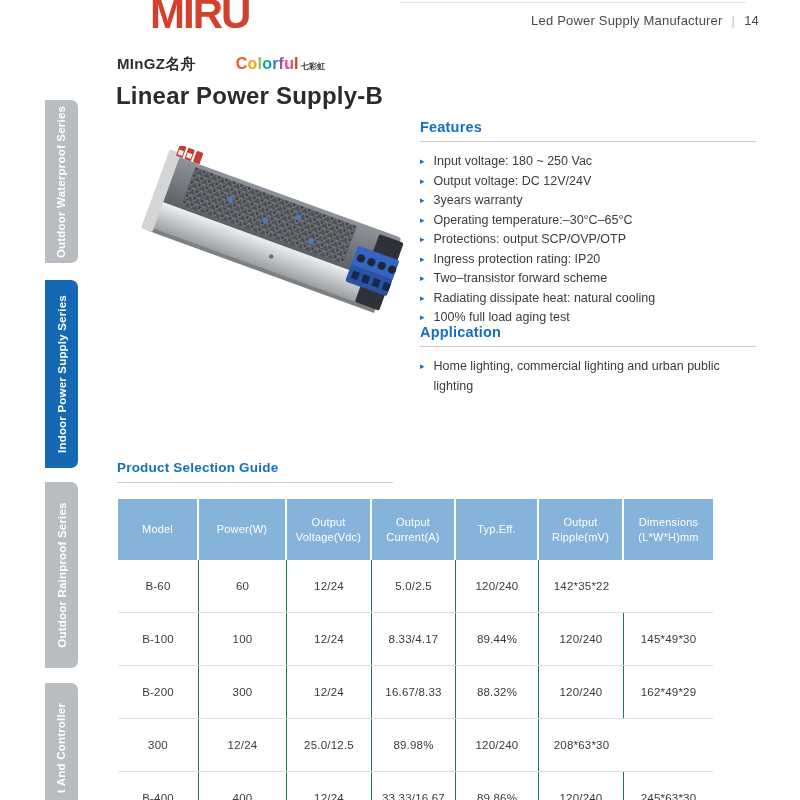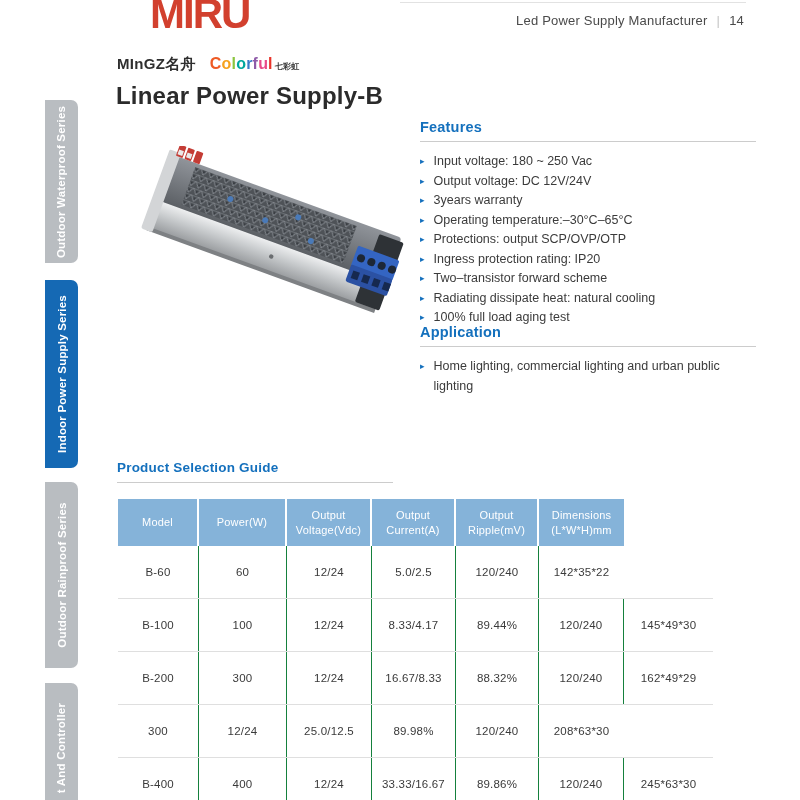--- a/index.html
+++ b/index.html
@@ -2,29 +2,29 @@
 <html><head>
 <meta charset="utf-8">
 <style>
   html,body{margin:0;padding:0;}
   body{
     width:800px;height:800px;position:relative;overflow:hidden;
     background:#ffffff;font-family:"Liberation Sans",sans-serif;
   }
   
   .top-rule{position:absolute;left:400px;top:2px;width:346px;height:1px;background:#e2e2e2;}
-  .top-header{position:absolute;left:348px;top:13px;width:396px;text-align:right;
+  .top-header{position:absolute;left:363px;top:13px;width:396px;text-align:right;
     font-size:13px;color:#4a4a4a;letter-spacing:.2px;}
   .top-header .sep{color:#c4c4c4;margin:0 9px;}
   
   .logo{position:absolute;left:150px;top:-10px;font-size:42px;font-weight:900;
     color:#d2402e;letter-spacing:-2px;}
   .brand-row{position:absolute;left:117px;top:55px;display:flex;align-items:baseline;gap:14px;}
   .brand-name{font-size:15px;font-weight:800;color:#2f2f2f;letter-spacing:.3px;}
-  .colorful{font-size:16px;font-weight:800;letter-spacing:.2px;}
+  .colorful{font-size:16px;font-weight:800;letter-spacing:.2px;margin-left:26px;}
   .colorful-suffix{font-size:8px;font-weight:700;color:#333;margin-left:2px;}
   .page-title{position:absolute;left:116px;top:82px;font-size:24px;font-weight:800;
     color:#2b2b2b;letter-spacing:.2px;}
   
   .side-tab{position:absolute;left:45px;width:33px;background:#b9bdc1;
     border-radius:0 7px 7px 0;display:flex;align-items:center;justify-content:center;
     cursor:pointer;}
   .side-tab.active{background:#1569b4;}
   .side-tab-label{transform:rotate(-90deg);white-space:nowrap;color:#ffffff;
     font-size:11.5px;font-weight:700;letter-spacing:.2px;}
@@ -36,21 +36,21 @@
   .info-rule{height:1px;background:#cccccc;margin-top:6px;}
   .bullet-list{list-style:none;margin:10px 0 0 0;padding:0;}
   .bullet-list li{display:flex;align-items:flex-start;font-size:12.5px;color:#3b3b3b;
     line-height:19.5px;}
   .bullet-list .bullet{color:#1470bd;font-size:9px;line-height:19.5px;margin-right:9px;flex:0 0 auto;}
   
   .psg-heading{position:absolute;left:117px;top:460px;font-size:13.5px;font-weight:800;
     color:#1470bd;letter-spacing:.2px;}
   .psg-rule{position:absolute;left:117px;top:482px;width:276px;height:1px;background:#cccccc;}
   .spec-table{position:absolute;left:118px;top:499px;width:595px;}
-  .spec-header{display:grid;grid-template-columns:81px 88px 85px 84px 83px 85px 89px;height:47px;}
+  .spec-header{display:grid;grid-template-columns:81px 88px 85px 84px 83px 85px 89px;height:61px;}
   .spec-header-cell{background:#85b3d9;color:#ffffff;font-size:11px;line-height:1.35;
     display:flex;align-items:center;justify-content:center;text-align:center;
     white-space:pre-line;border-right:2px solid #ffffff;letter-spacing:.2px;}
   .spec-header-cell:last-child{border-right:none;}
   .spec-row{display:grid;grid-template-columns:81px 88px 85px 84px 83px 85px 89px;height:52px;
     border-bottom:1px solid #dfdfdf;}
   .spec-row:last-child{border-bottom:none;}
   .spec-cell{display:flex;align-items:center;justify-content:center;font-size:11.5px;
     color:#3a3a3a;border-right:1px solid #15803d;letter-spacing:.2px;}
   .spec-cell:last-child{border-right:none;}
@@ -201,20 +201,21 @@
 <div class="psg-rule"></div>
 
 <div class="spec-table">
   <div class="spec-header" id="spec-header">
       <div class="spec-header-cell">Model</div>
       <div class="spec-header-cell">Power(W)</div>
       <div class="spec-header-cell">Output
 Voltage(Vdc)</div>
       <div class="spec-header-cell">Output
 Current(A)</div>
+      <div class="spec-header-cell">Typ.Eff.</div>
       <div class="spec-header-cell">Output
 Ripple(mV)</div>
       <div class="spec-header-cell">Dimensions
 (L*W*H)mm</div>
     </div>
   <div id="spec-body">
       <div class="spec-row">
         <div class="spec-cell">B-60</div>
         <div class="spec-cell">60</div>
         <div class="spec-cell">12/24</div>

